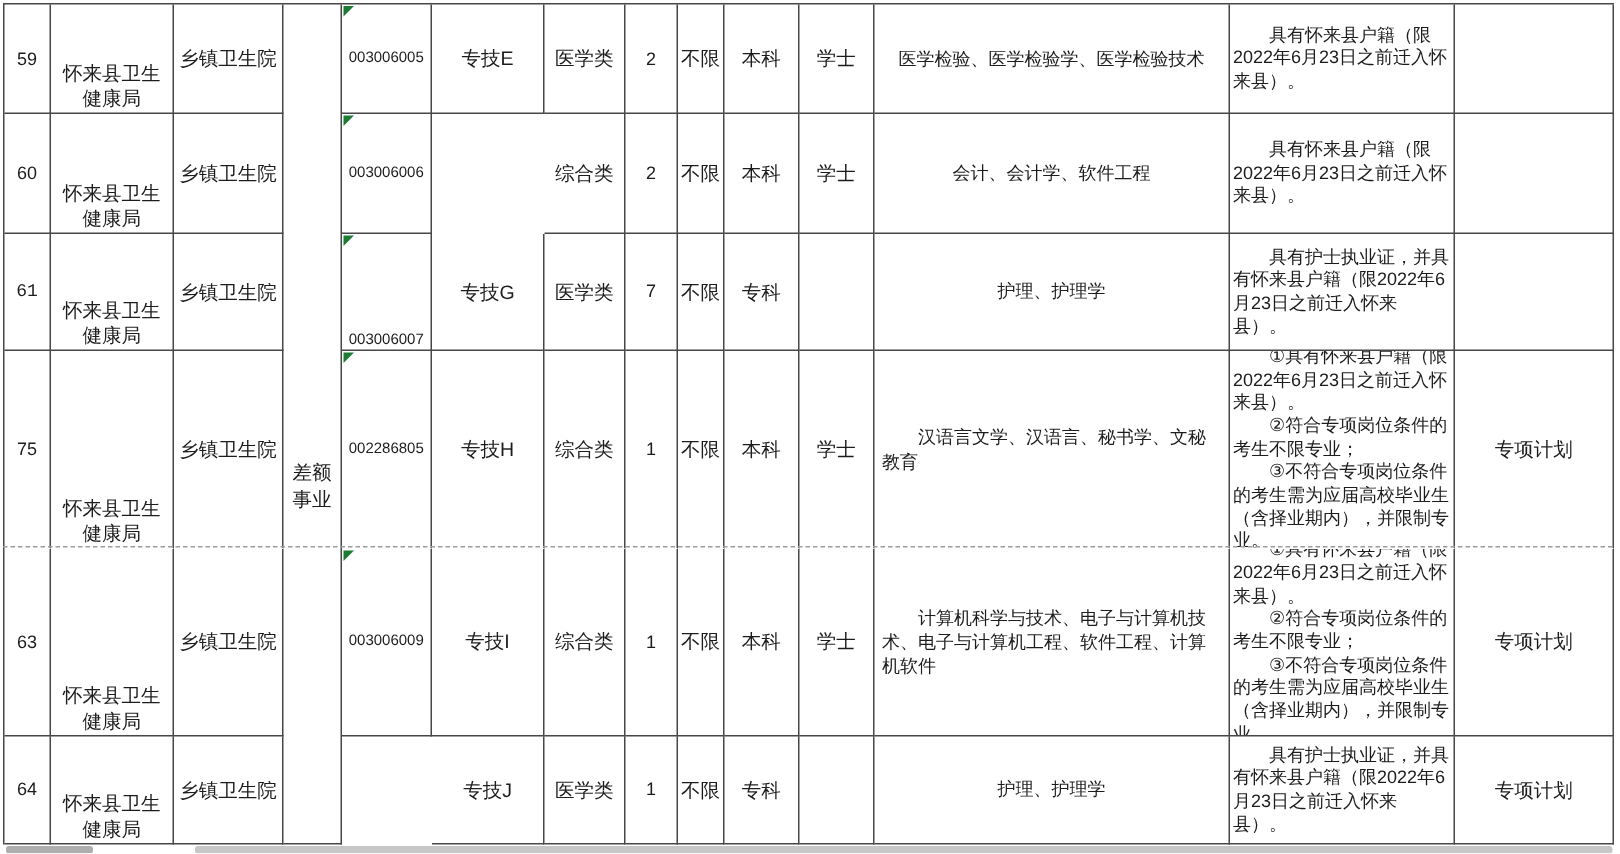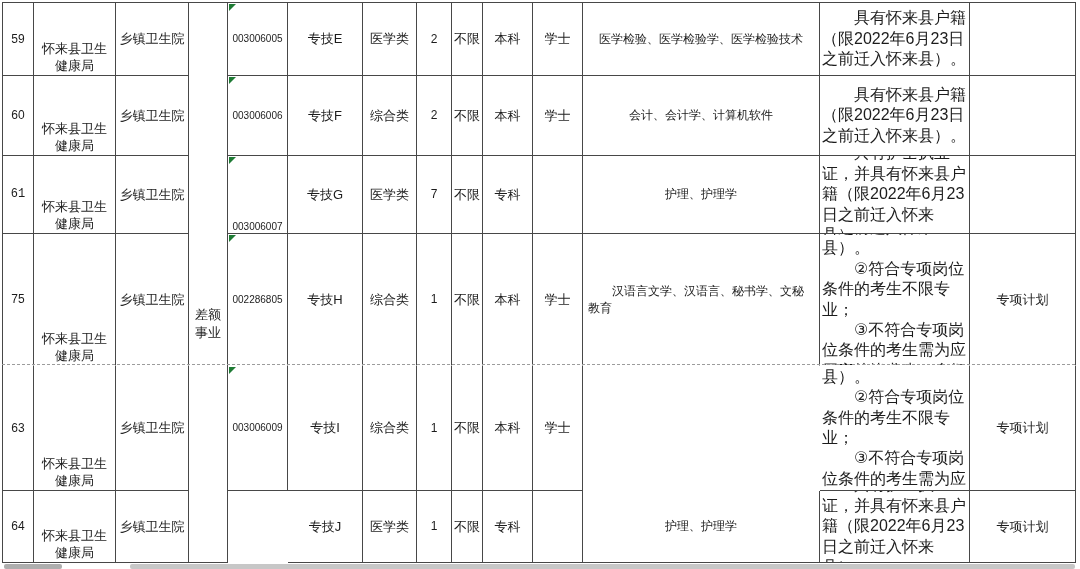--- a/index.html
+++ b/index.html
@@ -22,21 +22,21 @@
     font-size:13px;line-height:1.35;text-align:center;
     overflow:hidden;padding:0 2px;
   }
   .cell.r4{border-bottom-color:transparent;}
   .c-no,.c-cnt{font-size:12px;}
   .c-code{font-size:10px;padding:0;letter-spacing:0;}
   .c-emp{padding:0 3px;align-items:flex-end;}
   .c-maj{font-size:12px;}
   .c-maj .long{display:block;width:100%;text-align:left;text-indent:2em;padding:0 3px;box-sizing:border-box;}
   .c-req{flex-direction:column;justify-content:center;align-items:stretch;text-align:left;padding:0 2px;}
-  .c-req p{margin:0;font-size:16px;line-height:1.28;text-indent:2em;}
+  .c-req p{margin:0;font-size:12px;line-height:1.28;text-indent:2em;}
   .merged{
     grid-column:4;grid-row:1/7;
     padding-top:82px;
   }
   .tri{
     position:absolute;left:1px;top:1px;width:0;height:0;
     border-left:7px solid #1e7b34;border-bottom:7px solid transparent;
   }
   .pagebreak-line{
     position:absolute;left:2px;top:364px;width:1073px;height:0;
@@ -98,40 +98,37 @@
       <div class="cell c-emp" style="grid-area: 2 / 2;">
         <span>怀来县卫生健康局</span>
       </div>
       <div class="cell c-unit" style="grid-area: 2 / 3;">
         <span>乡镇卫生院</span>
       </div>
       <div class="cell c-code" style="grid-area: 2 / 5;">
         <span class="tri"></span>
         <span>003006006</span>
       </div>
-      <div class="cell c-post" style="grid-area: 2 / 6;">
-        <span>专技F</span>
-      </div>
       <div class="cell c-cat" style="grid-area: 2 / 7;">
         <span>综合类</span>
       </div>
       <div class="cell c-cnt" style="grid-area: 2 / 8;">
         <span>2</span>
       </div>
       <div class="cell c-lim" style="grid-area: 2 / 9;">
         <span>不限</span>
       </div>
       <div class="cell c-edu" style="grid-area: 2 / 10;">
         <span>本科</span>
       </div>
       <div class="cell c-deg" style="grid-area: 2 / 11;">
         <span>学士</span>
       </div>
       <div class="cell c-maj" style="grid-area: 2 / 12;">
-        <span>会计、会计学、计算机软件</span>
+        <span>会计、会计学、软件工程</span>
       </div>
       <div class="cell c-req" style="grid-area: 2 / 13;">
         <p>具有怀来县户籍（限2022年6月23日之前迁入怀来县）。</p>
       </div>
       <div class="cell c-plan" style="grid-area: 2 / 14;">
         <span></span>
       </div>
       <div class="cell c-no" style="grid-area: 3 / 1; font-family: Liberation Mono, monospace;">
         <span>61</span>
       </div>
@@ -237,20 +234,23 @@
         <span>1</span>
       </div>
       <div class="cell c-lim" style="grid-area: 5 / 9;">
         <span>不限</span>
       </div>
       <div class="cell c-edu" style="grid-area: 5 / 10;">
         <span>本科</span>
       </div>
       <div class="cell c-deg" style="grid-area: 5 / 11;">
         <span>学士</span>
+      </div>
+      <div class="cell c-maj" style="grid-area: 5 / 12;">
+        <span class="long">计算机科学与技术、电子与计算机技术、电子与计算机工程、软件工程、计算机软件</span>
       </div>
       <div class="cell c-req" style="grid-area: 5 / 13;">
         <p>①具有怀来县户籍（限2022年6月23日之前迁入怀来县）。</p>
         <p>②符合专项岗位条件的考生不限专业；</p>
         <p>③不符合专项岗位条件的考生需为应届高校毕业生（含择业期内），并限制专业。</p>
       </div>
       <div class="cell c-plan" style="grid-area: 5 / 14;">
         <span>专项计划</span>
       </div>
       <div class="cell c-no" style="grid-area: 6 / 1;">

